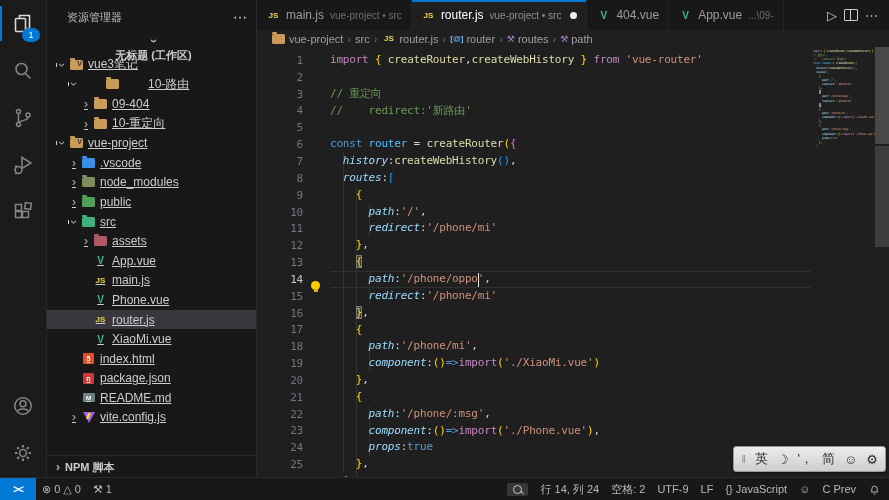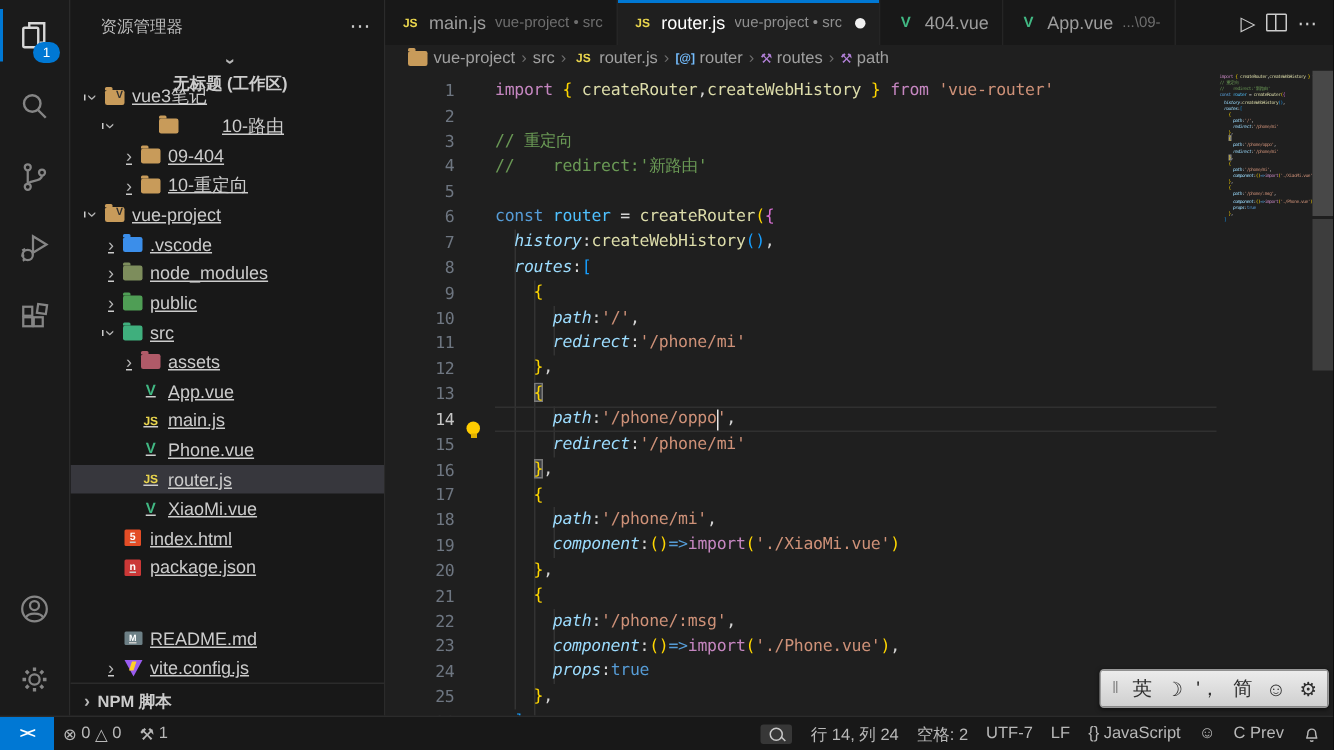--- a/index.html
+++ b/index.html
@@ -280,21 +280,21 @@
           </span>
           <span class="tree-label">index.html</span>
         </div>
         <div class="tree-row" style="padding-left: 20px;">
           <span class="chev none">›</span>
           <span class="ic">
             <span class="t-npm">n</span>
           </span>
           <span class="tree-label">package.json</span>
         </div>
-        <div class="tree-row" style="padding-left: 20px; margin-top: 28px;">
+        <div class="tree-row" style="padding-left: 20px;">
           <span class="chev none">›</span>
           <span class="ic">
             <span class="t-md">M</span>
           </span>
           <span class="tree-label">README.md</span>
         </div>
         <div class="tree-row" style="padding-left: 20px;">
           <span class="chev right">›</span>
           <span class="ic">
             <span class="t-vite"></span>
@@ -565,21 +565,21 @@
           <span class="mag"></span>
         </div>
       <div id="st-right-items" style="display:flex;align-items:center;">
           <div class="st-item">
             <span>行 14, 列 24</span>
           </div>
           <div class="st-item">
             <span>空格: 2</span>
           </div>
           <div class="st-item">
-            <span>UTF-7</span>
+            <span>UTF-9</span>
           </div>
           <div class="st-item">
             <span>LF</span>
           </div>
           <div class="st-item">
             <span class="st-glyph">{}</span>
             <span>JavaScript</span>
           </div>
           <div class="st-item">
             <span>☺</span>

